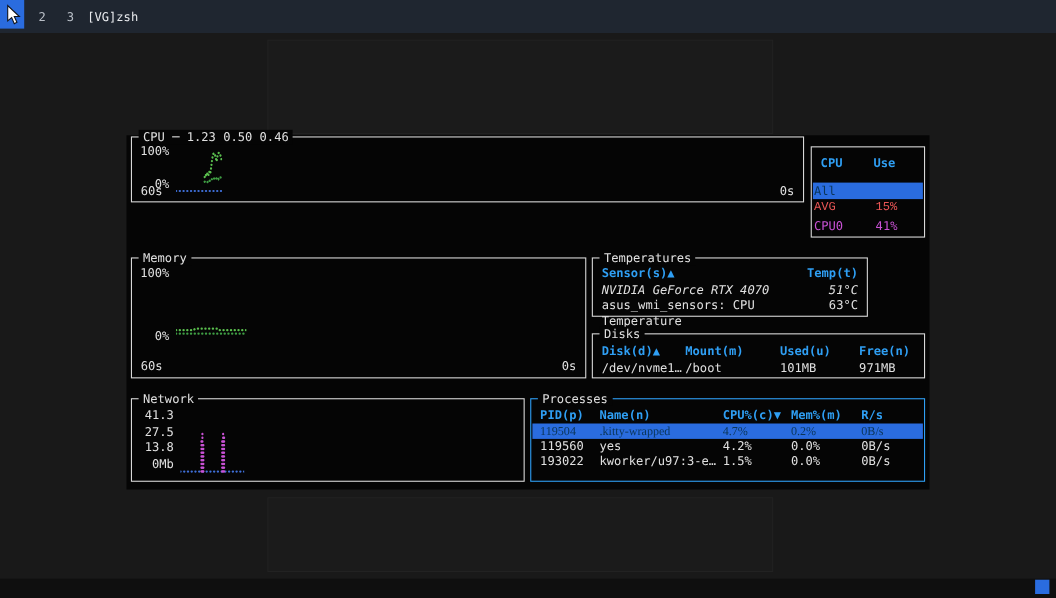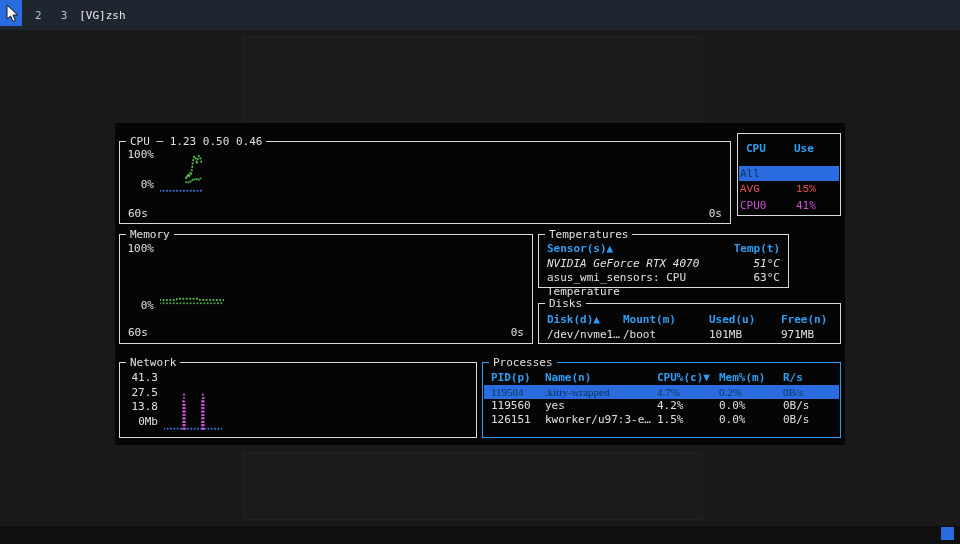--- a/index.html
+++ b/index.html
@@ -37,21 +37,21 @@
   .panel.accent { border-color:var(--accent-blue,#2f9ff4); }
   .ptitle { position:absolute; top:-7px; left:6px; background:var(--term-bg,#050505);
             padding:0 4px; line-height:13px; white-space:pre; color:var(--fg,#e0e0e0); }
 
   .ylab { position:absolute; left:2px; width:32px; text-align:right; line-height:13px; }
   .xlab { position:absolute; line-height:13px; }
   .xlab.l { left:8px; } .xlab.r { right:8px; }
   .graph { position:absolute; display:block; }
 
   
-  .p-cpu { left:4px; top:18px; width:612px; height:83px; }
+  .p-cpu { left:4px; top:1px; width:612px; height:60px; }
   .p-cpu .y100 { top:6px; } .p-cpu .y0 { top:36px; }
   .p-cpu .graph { left:40px; right:8px; top:10px; height:42px; }
   .p-cpu .xlab { bottom:3px; }
 
   
   .p-leg { left:622px; top:10px; width:104px; height:83px; }
   .leg-head { position:absolute; top:8px; left:8px; right:4px; height:14px; line-height:14px;
               color:var(--accent-blue,#2f9ff4); font-weight:bold; }
   .leg-head .use { position:absolute; left:48px; }
   .leg-row { position:absolute; left:1px; right:1px; height:15px; line-height:15px; padding-left:1px; }
@@ -225,21 +225,21 @@
         <span>0B/s</span>
       </div>
       <div class="prow pr1">
         <span>119560</span>
         <span>yes</span>
         <span>4.2%</span>
         <span>0.0%</span>
         <span>0B/s</span>
       </div>
       <div class="prow pr2">
-        <span>126151</span>
+        <span>193022</span>
         <span>kworker/u97:3-e…</span>
         <span>1.5%</span>
         <span>0.0%</span>
         <span>0B/s</span>
       </div>
     </div>
 
   </div>
 
   <div class="bottombar"></div>

